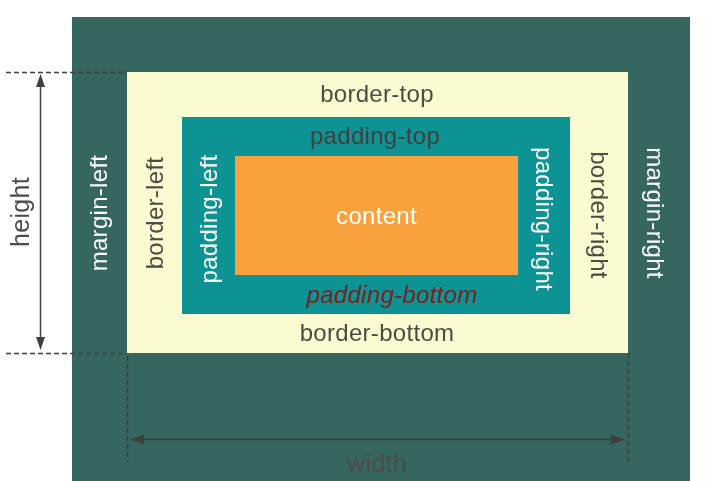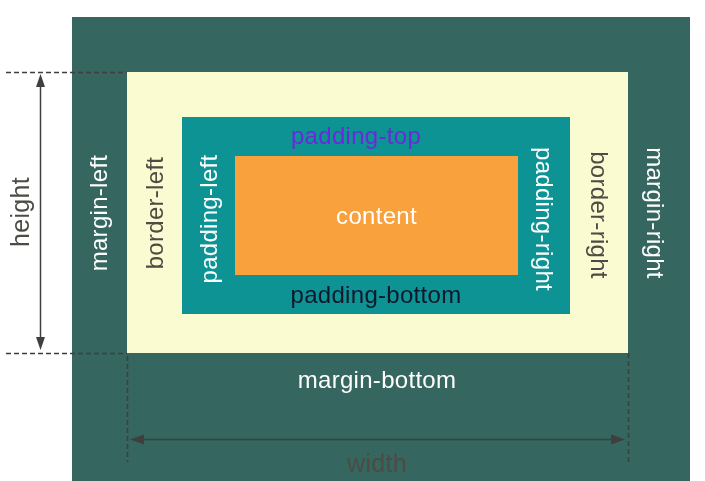--- a/index.html
+++ b/index.html
@@ -48,23 +48,24 @@
   <div class="box" id="margin-box" style="background-color: rgb(53, 102, 95);">
     <div class="box" id="border-box" style="background-color: rgb(251, 251, 209);">
       <div class="box" id="padding-box" style="background-color: rgb(13, 147, 148);">
         <div class="box" id="content-box" style="background-color: rgb(249, 161, 60);">
           <span id="content-label" class="lbl-inline" style="position: static; transform: none; color: rgb(255, 255, 255);">content</span>
         </div>
       </div>
     </div>
   </div>
 
-  <span class="lbl" style="left: 356px; top: 136px; color: #6d28d9;">padding-top</span>
-  <span class="lbl" style="left: 376px; top: 295px; color: #0f172a;">padding-bottom</span>
-  <span class="lbl" style="left: 377px; top: 380px; color: rgb(255, 255, 255);">margin-bottom</span>
+  <span class="lbl" style="left: 377px; top: 94px; color: rgb(76, 75, 68);">border-top</span>
+  <span class="lbl" style="left: 375px; top: 136px; color: #404040;">padding-top</span>
+  <span class="lbl" style="left: 392px; top: 295px; color: #7f1d1d; font-style: italic;">padding-bottom</span>
+  <span class="lbl" style="left: 377px; top: 333px; color: rgb(76, 75, 68);">border-bottom</span>
 
   <span class="lbl ccw" style="left: 99px; top: 213px; color: rgb(255, 255, 255);">margin-left</span>
   <span class="lbl ccw" style="left: 155px; top: 213px; color: rgb(76, 75, 68);">border-left</span>
   <span class="lbl ccw" style="left: 209px; top: 219px; color: rgb(255, 255, 255);">padding-left</span>
 
   <span class="lbl cw" style="left: 544px; top: 219px; color: rgb(255, 255, 255);">padding-right</span>
   <span class="lbl cw" style="left: 599px; top: 215px; color: rgb(76, 75, 68);">border-right</span>
   <span class="lbl cw" style="left: 655px; top: 213px; color: rgb(255, 255, 255);">margin-right</span>
 
   <span class="lbl ccw dim" style="left: 20px; top: 212px; color: rgb(76, 75, 68);">height</span>

